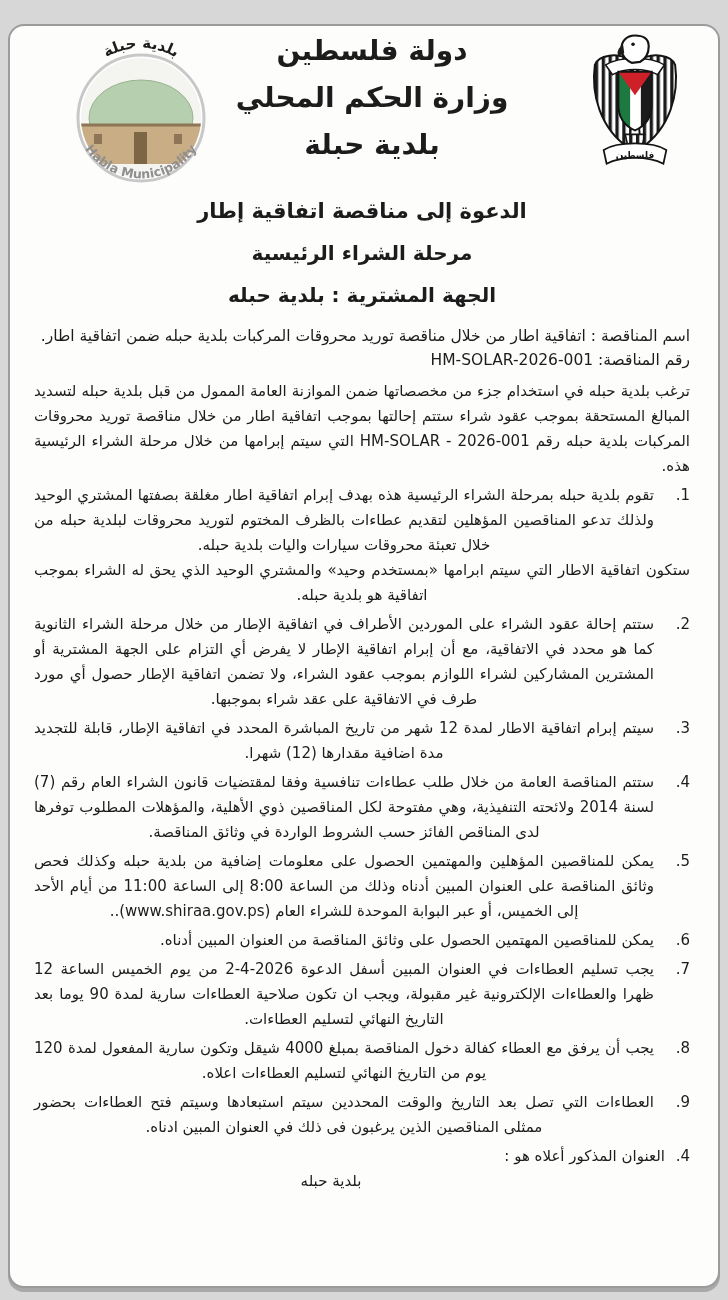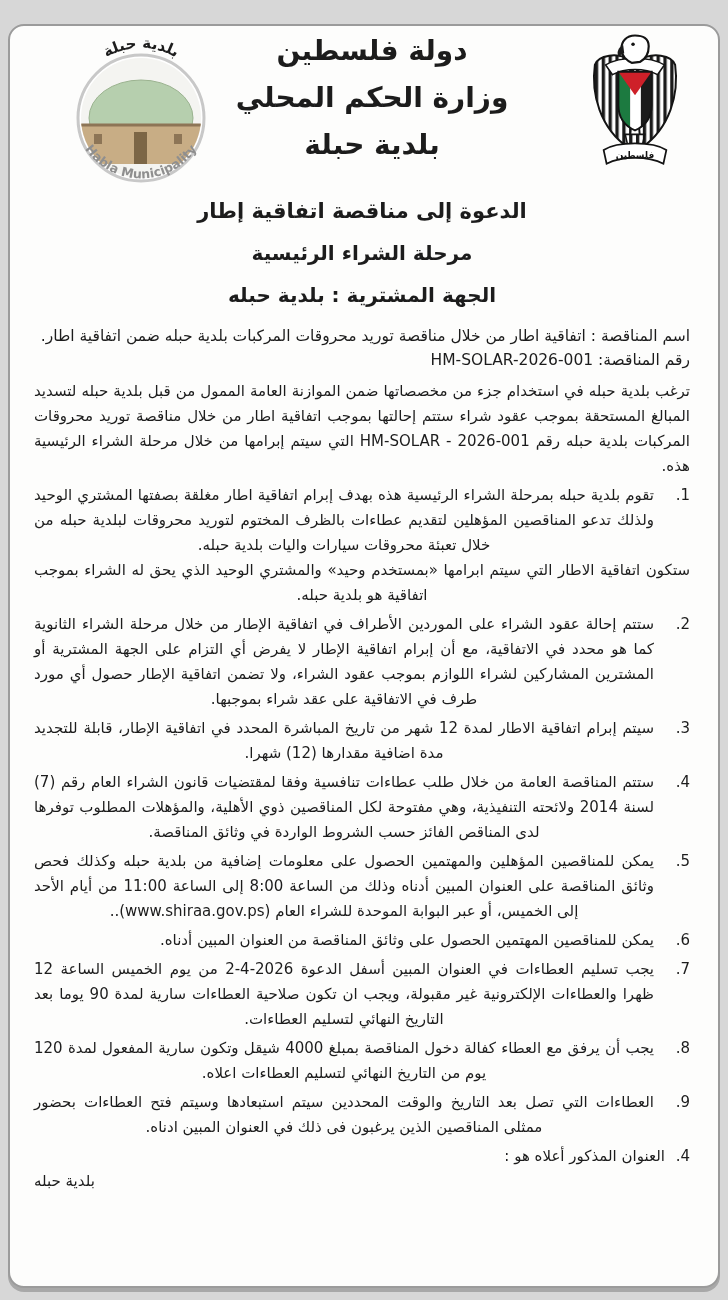--- a/index.html
+++ b/index.html
@@ -48,21 +48,21 @@
     flex:0 0 36px;box-sizing:border-box;
     text-align:right;padding-left:7px;
     line-height:25px;
   }
   .ibody{flex:1 1 auto;min-width:0;}
   .ibody p{margin:0;line-height:25px;text-align:justify;text-align-last:center;}
   .ibody p.last-right{text-align-last:right;}
   p.hang{margin:0;line-height:25px;text-align:justify;text-align-last:center;}
   p.item10{margin:4px 0 0 0;line-height:25px;text-align:right;}
   p.item10 .n10{margin-left:6px;}
-  .address{margin:0 62px 0 0;text-align:left;line-height:25.5px;}
+  .address{margin:0 62px 0 0;text-align:center;line-height:25.5px;}
   .address div{white-space:nowrap;}
 </style>
 </head>
 <body>
 
 <div class="card">
 
   <div class="header">
 
     <svg class="logo-habla" width="186" height="160" viewBox="0 0 186 160">

